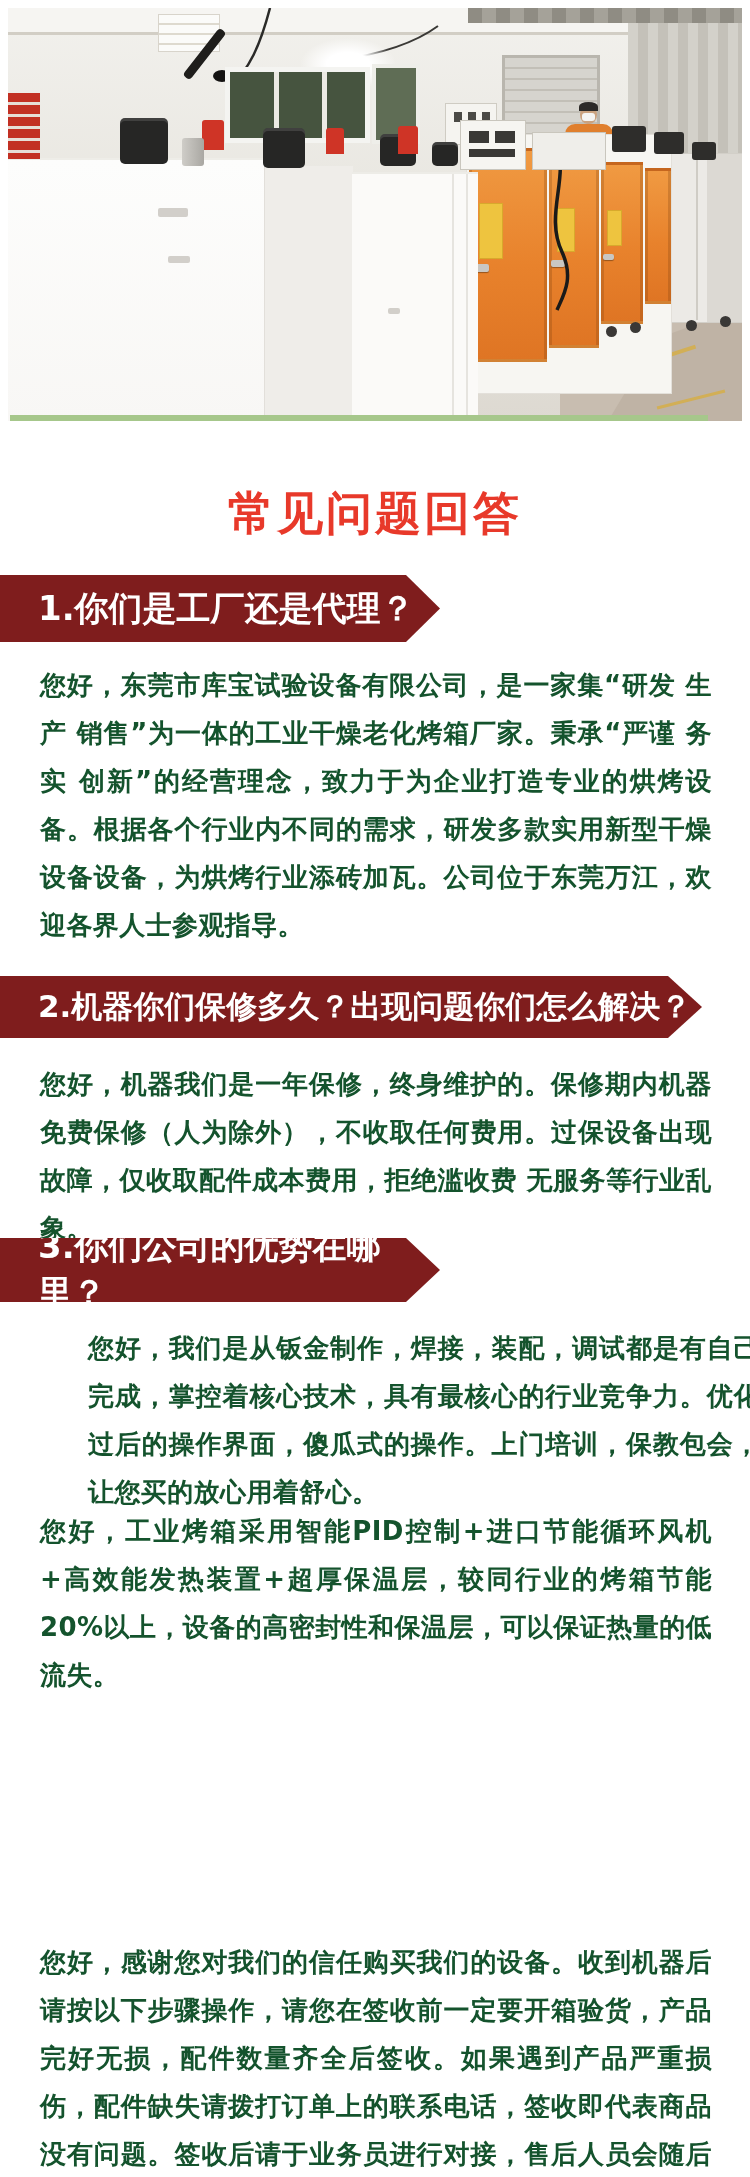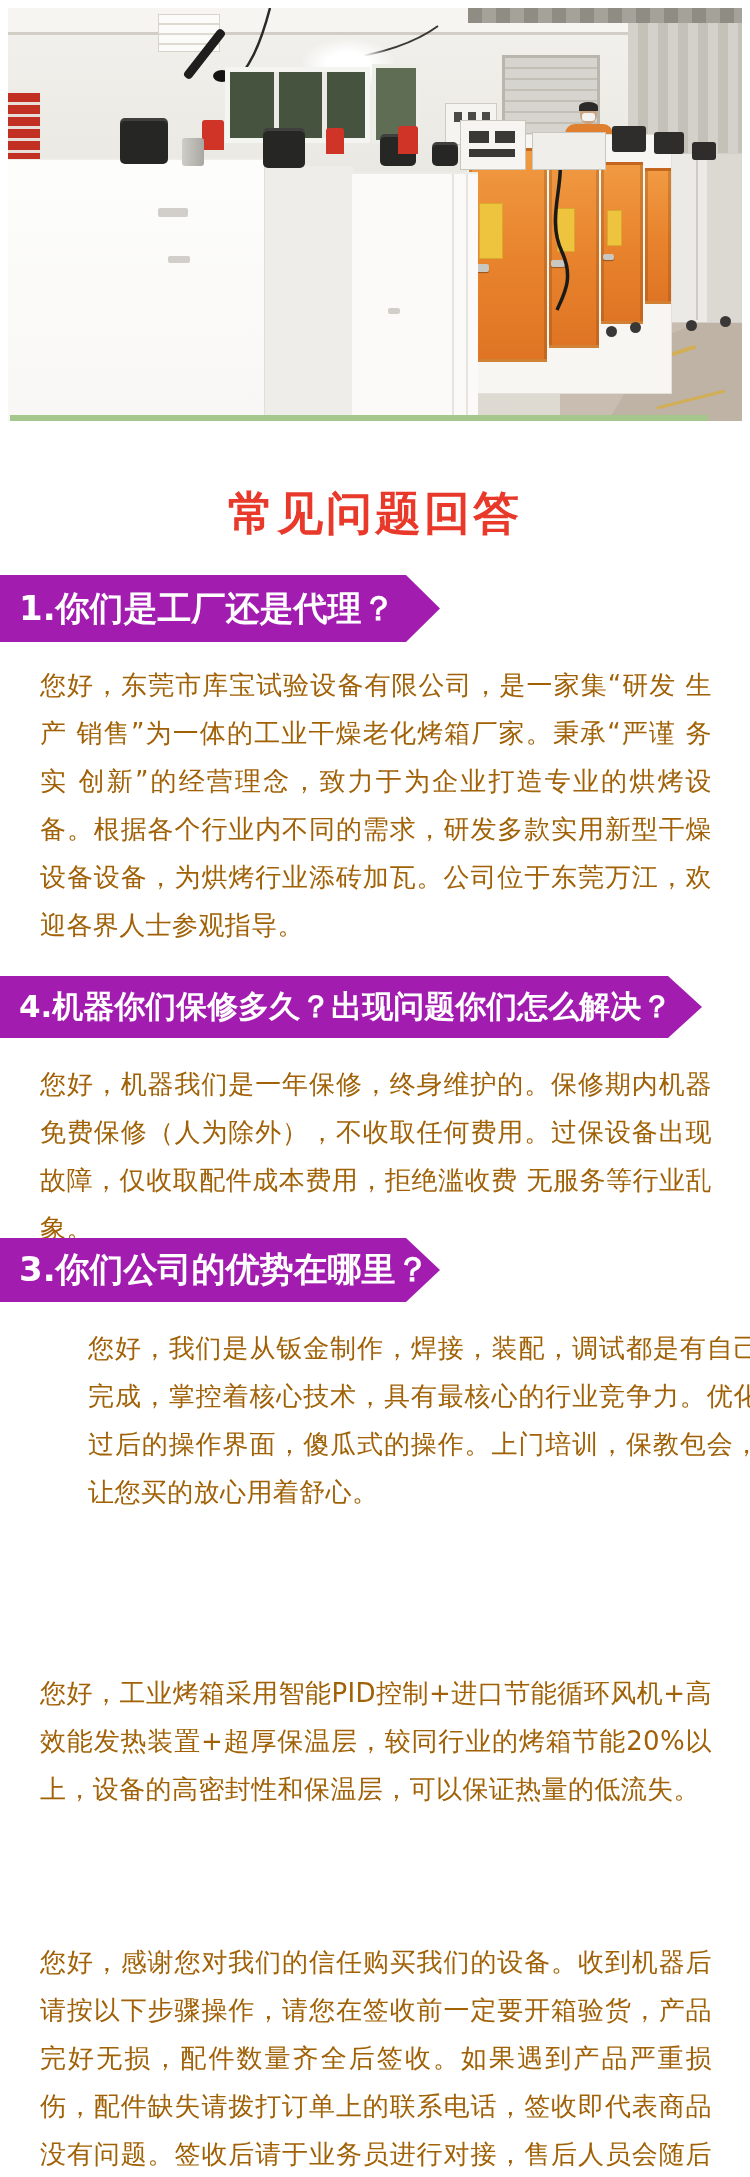--- a/index.html
+++ b/index.html
@@ -71,39 +71,39 @@
   .green-strip{left:2px;bottom:0;width:698px;height:6px;background:#a6c78b;}
   .floor-mark{background:#d8ae3c;opacity:.75;}
 
   
   .page-title{
     position:absolute;top:481px;left:0;width:100%;
     text-align:center;color:#e8392a;font-size:46px;font-weight:700;
     letter-spacing:3px;line-height:64px;
   }
   .banner{
-    position:absolute;left:0;background:#a21caf;color:#ffffff;
+    position:absolute;left:0;background:#7f1d1d;color:#ffffff;
     font-weight:700;display:flex;align-items:center;
-    padding-left:19px;box-sizing:border-box;
+    padding-left:38px;box-sizing:border-box;
     clip-path:polygon(0 0,calc(100% - 34px) 0,100% 50%,calc(100% - 34px) 100%,0 100%);
   }
   .banner-1{top:575px;width:440px;height:67px;font-size:34px;}
   .banner-2{top:976px;width:702px;height:62px;font-size:31px;}
   .banner-3{top:1238px;width:440px;height:64px;font-size:34px;}
   .banner-4{top:1504px;width:468px;height:64px;font-size:34px;}
   .banner-5{top:1852px;width:470px;height:65px;font-size:34px;}
   .para{
     position:absolute;left:40px;width:672px;
-    color:#a16207;font-size:26px;line-height:48px;
-    text-align:justify;letter-spacing:.4px;
+    color:#14532d;font-size:26px;line-height:48px;
+    text-align:justify;letter-spacing:.4px;font-weight:bold;
   }
   .para-1{top:661px;}
   .para-2{top:1060px;}
   .para-3{top:1324px;margin-left:48px;}
-  .para-4{top:1669px;}
+  .para-4{top:1507px;}
   .para-5{top:1938px;}
 </style>
 </head>
 <body>
 
 <div class="page">
 
   <div class="photo">
     <div class="ceiling"></div>
     <div class="roof-dark"></div>
@@ -193,21 +193,21 @@
   </div>
 
   <div class="page-title">常见问题回答</div>
 
   <div class="banner banner-1">
     <span>1.你们是工厂还是代理？</span>
   </div>
   <div class="para para-1">您好，东莞市库宝试验设备有限公司，是一家集“研发 生产 销售”为一体的工业干燥老化烤箱厂家。秉承“严谨 务实 创新”的经营理念，致力于为企业打造专业的烘烤设备。根据各个行业内不同的需求，研发多款实用新型干燥设备设备，为烘烤行业添砖加瓦。公司位于东莞万江，欢迎各界人士参观指导。</div>
 
   <div class="banner banner-2">
-    <span>4.机器你们保修多久？出现问题你们怎么解决？</span>
+    <span>2.机器你们保修多久？出现问题你们怎么解决？</span>
   </div>
   <div class="para para-2">您好，机器我们是一年保修，终身维护的。保修期内机器免费保修（人为除外），不收取任何费用。过保设备出现故障，仅收取配件成本费用，拒绝滥收费 无服务等行业乱象。</div>
 
   <div class="banner banner-3">
     <span>3.你们公司的优势在哪里？</span>
   </div>
   <div class="para para-3">您好，我们是从钣金制作，焊接，装配，调试都是有自己完成，掌控着核心技术，具有最核心的行业竞争力。优化过后的操作界面，傻瓜式的操作。上门培训，保教包会，让您买的放心用着舒心。</div>
 
   <div class="para para-4">您好，工业烤箱采用智能PID控制+进口节能循环风机+高效能发热装置+超厚保温层，较同行业的烤箱节能20%以上，设备的高密封性和保温层，可以保证热量的低流失。</div>
 

